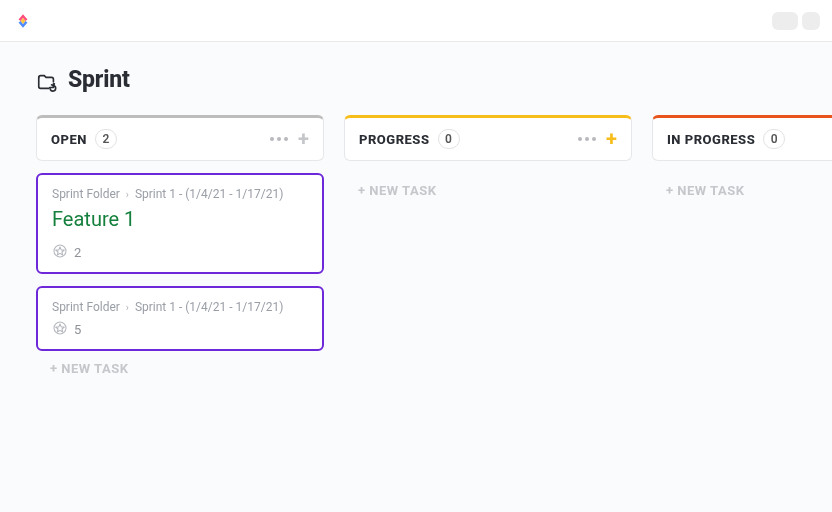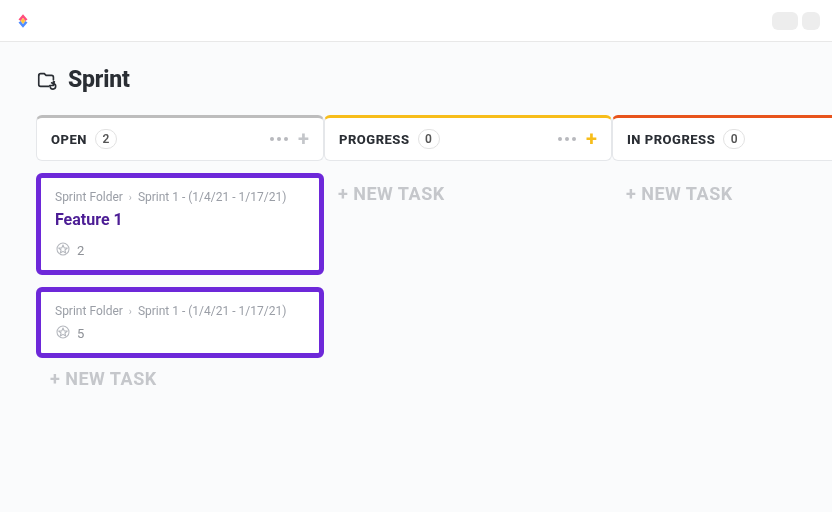--- a/index.html
+++ b/index.html
@@ -29,32 +29,33 @@
   }
   .pill.small { width: 18px; }
   .content {
     background: #fafbfc;
     height: calc(512px - 42px);
     padding: 24px 0 0 36px;
     overflow: hidden;
   }
   .title-row {
     display: flex;
-    align-items: center;
+    align-items: flex-end;
     gap: 10px;
     margin-bottom: 22px;
   }
   .title-icon { width: 22px; height: 22px; position: relative; }
   .title {
     font-size: 23px;
     font-weight: 800;
     letter-spacing: -0.2px;
   }
   .board {
     display: flex;
+    gap: 20px;
   }
   .column {
     width: 288px;
     flex: 0 0 288px;
   }
   .col-header {
     background: #fff;
     border: 1px solid #e5e7ea;
     border-top: 3px solid;
     border-radius: 6px;
@@ -89,49 +90,49 @@
   }
   .col-actions { margin-left: auto; display: flex; align-items: center; gap: 10px; }
   .dots { display: flex; gap: 3px; }
   .dot { width: 4px; height: 4px; border-radius: 50%; background: #b8b9bd; }
   .plus { font-size: 20px; font-weight: 700; line-height: 1; }
   .plus.gray { color: #c4c6ca; }
   .plus.yellow { color: #f7bd1b; }
   .cards { margin-top: 12px; display: flex; flex-direction: column; gap: 12px; }
   .card {
     background: #fff;
-    border: 5px solid #6d28d9;
+    border: 2px solid #6d28d9;
     border-radius: 6px;
     padding: 12px 14px 10px 14px;
   }
   .breadcrumb {
     font-size: 12px;
     color: #9a9ea6;
     display: flex;
     align-items: center;
     gap: 6px;
     margin-bottom: 6px;
   }
   .breadcrumb .chev { font-size: 10px; color: #b0b3b9; }
   .card-title {
-    font-size: 16px;
-    font-weight: 700;
-    color: #4c1d95;
+    font-size: 20px;
+    font-weight: 400;
+    color: #15803d;
     margin-bottom: 12px;
   }
   .points {
     display: flex;
     align-items: center;
     gap: 6px;
     font-size: 13px;
     color: #8e9197;
   }
   .points svg { width: 16px; height: 16px; }
   .new-task {
-    font-size: 18px;
+    font-size: 13px;
     font-weight: 700;
     letter-spacing: 0.5px;
     color: #c5c7cb;
     padding: 10px 14px;
     cursor: pointer;
   }
   .new-task.inside { margin-top: 12px; }
 </style>
 </head>
 <body>

